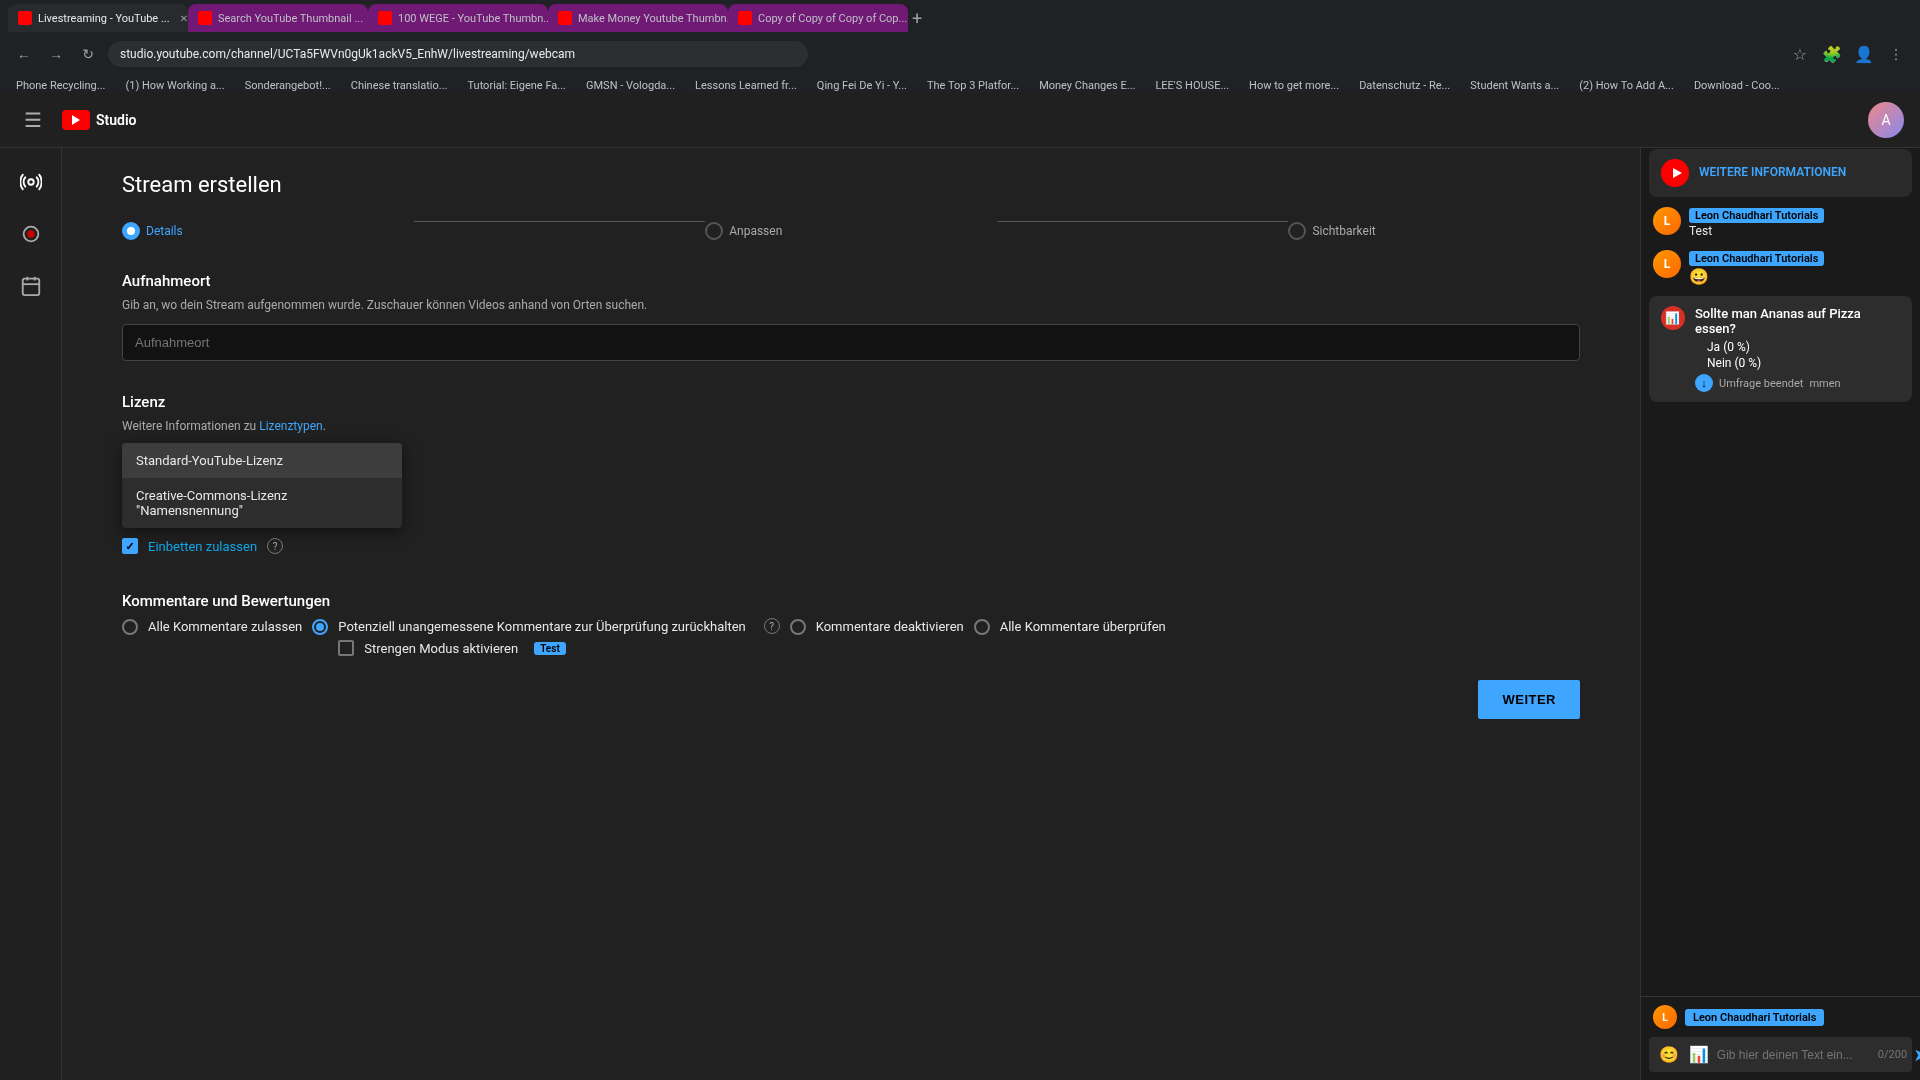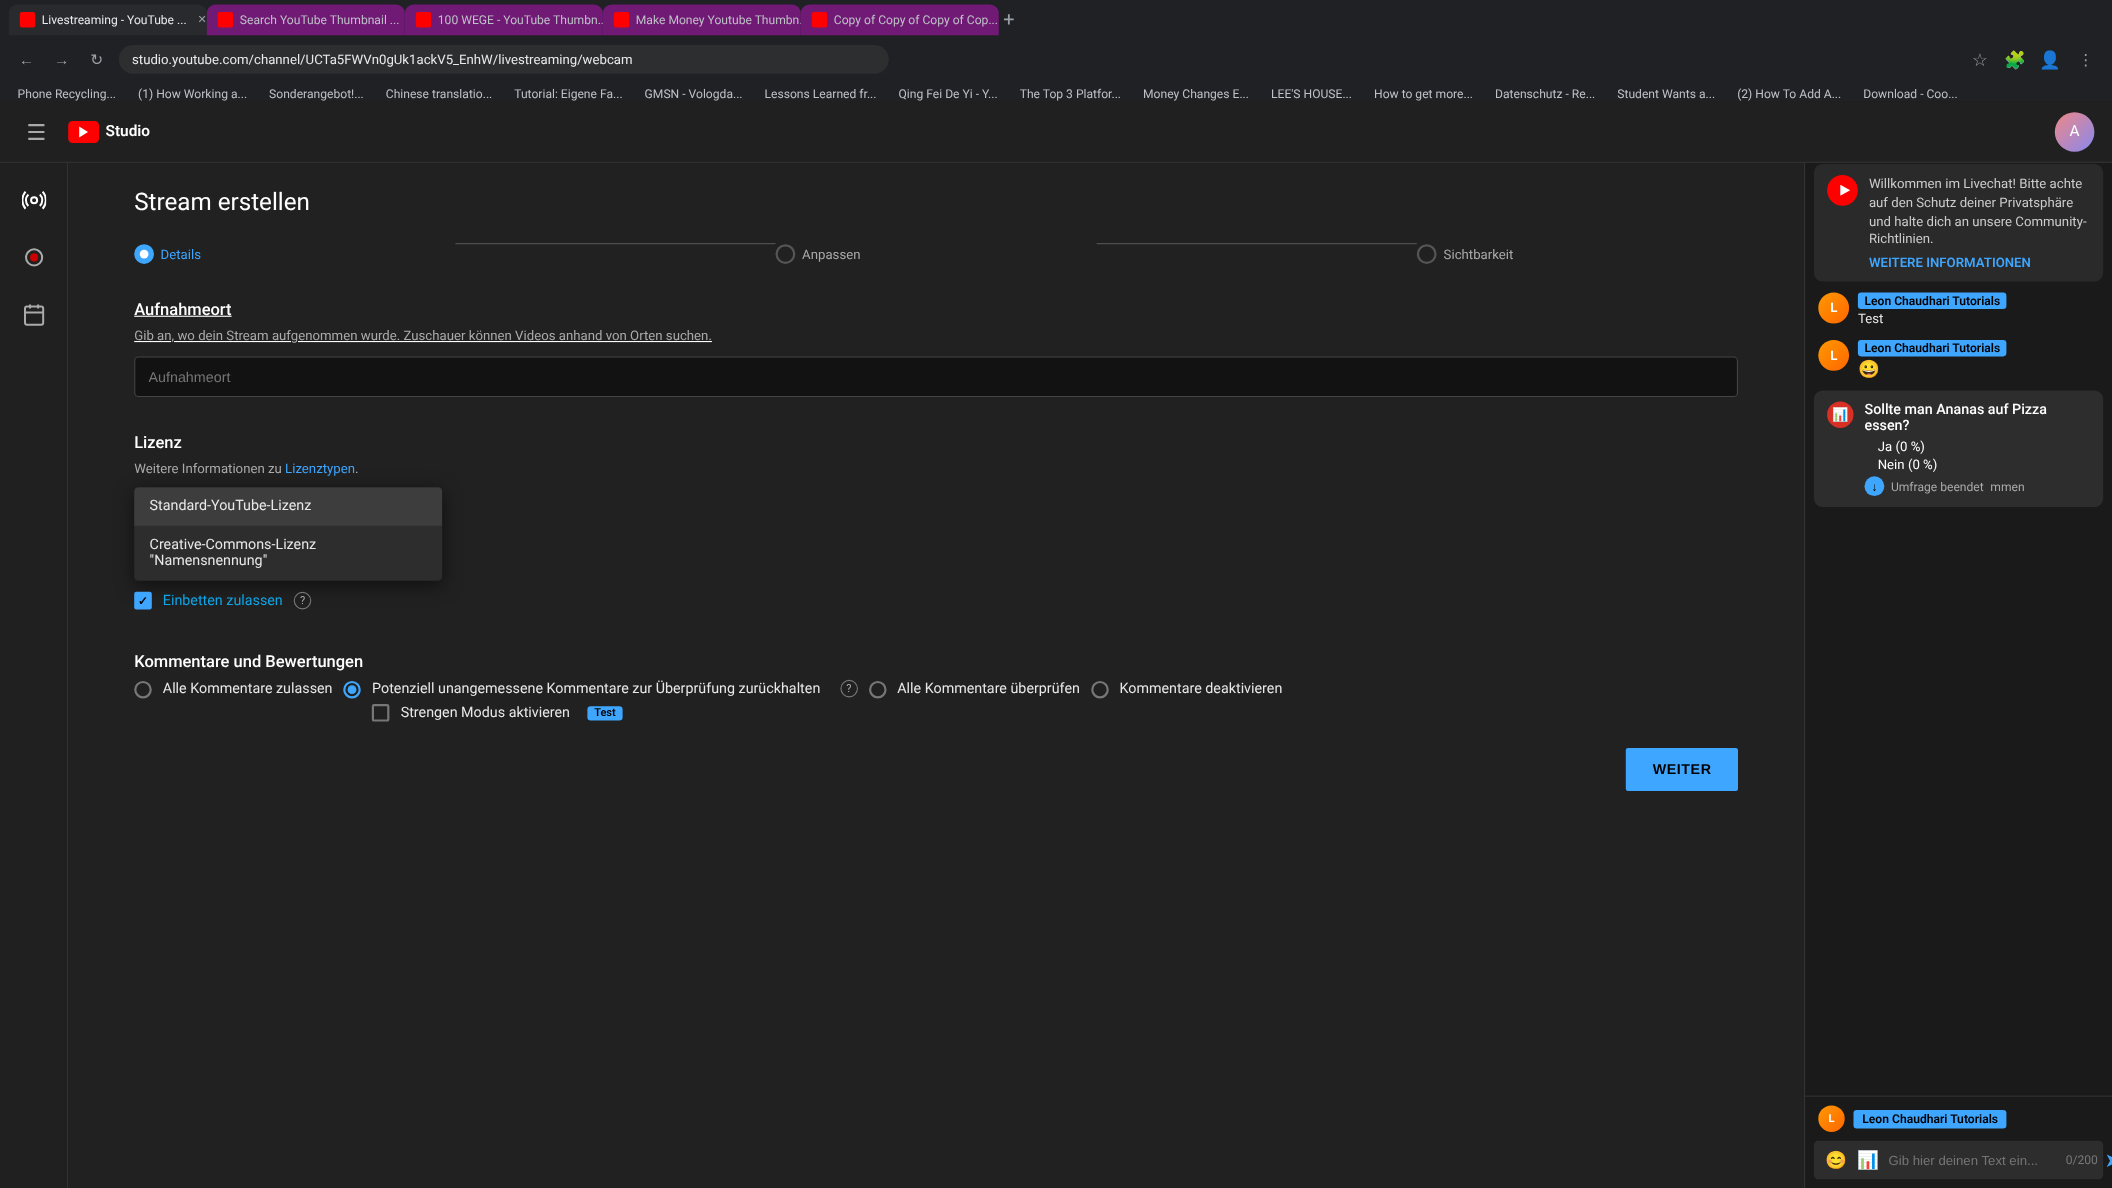--- a/index.html
+++ b/index.html
@@ -760,21 +760,21 @@
         <div class="step-circle"></div>
         <span class="step-label">Anpassen</span>
       </div>
       <div class="step-line"></div>
       <div class="step-item">
         <div class="step-circle"></div>
         <span class="step-label">Sichtbarkeit</span>
       </div>
     </div>
 
-    <div style="margin-bottom:24px;text-decoration:underline;">
+    <div style="margin-bottom:24px;">
       <div class="section-title">Aufnahmeort</div>
       <div class="section-desc">Gib an, wo dein Stream aufgenommen wurde. Zuschauer können Videos anhand von Orten suchen.</div>
       <input class="text-input" type="text" placeholder="Aufnahmeort" style="">
     </div>
 
     <div class="license-section">
       <div class="section-title">Lizenz</div>
       <div class="license-info-text">
         <span>Weitere Informationen zu </span><a href="#">Lizenztypen</a><span>.</span>
       </div>
@@ -803,25 +803,25 @@
             <div class="help-icon" style="margin-left:8px;">?</div>
           </div>
           <div class="sub-checkbox-row">
             <div class="sub-checkbox"></div>
             <span class="sub-checkbox-label">Strengen Modus aktivieren</span>
             <span class="test-badge">Test</span>
           </div>
         </div>
         <div class="radio-row">
           <div class="radio-btn"></div>
-          <span class="radio-label">Alle Kommentare überprüfen</span>
+          <span class="radio-label">Kommentare deaktivieren</span>
         </div>
         <div class="radio-row">
           <div class="radio-btn"></div>
-          <span class="radio-label">Kommentare deaktivieren</span>
+          <span class="radio-label">Alle Kommentare überprüfen</span>
         </div>
       </div>
     </div>
 
     <div class="form-actions">
       <button class="btn-weiter">WEITER</button>
     </div>
   </div>
 </div>
 
@@ -836,21 +836,20 @@
 
   <div class="chat-messages">
 
     <div class="chat-welcome">
       <div class="chat-yt-icon">
         <svg width="14" height="10" viewBox="0 0 14 10">
           <polygon points="5,0 14,5 5,10" fill="white"></polygon>
         </svg>
       </div>
       <div>
-        <div class="chat-welcome-text">Willkommen im Livechat! Bitte achte auf den Schutz deiner Privatsphäre und halte dich an unsere Community-Richtlinien.</div>
         <a class="chat-welcome-link">WEITERE INFORMATIONEN</a>
       </div>
     </div>
 
     <div class="chat-msg-row">
       <div class="chat-avatar" style="background: linear-gradient(135deg, #f90, #f60);">
         <span style="font-size:12px; font-weight:bold; color:#fff;">L</span>
       </div>
       <div>
         <span class="chat-name-badge">Leon Chaudhari Tutorials</span>

